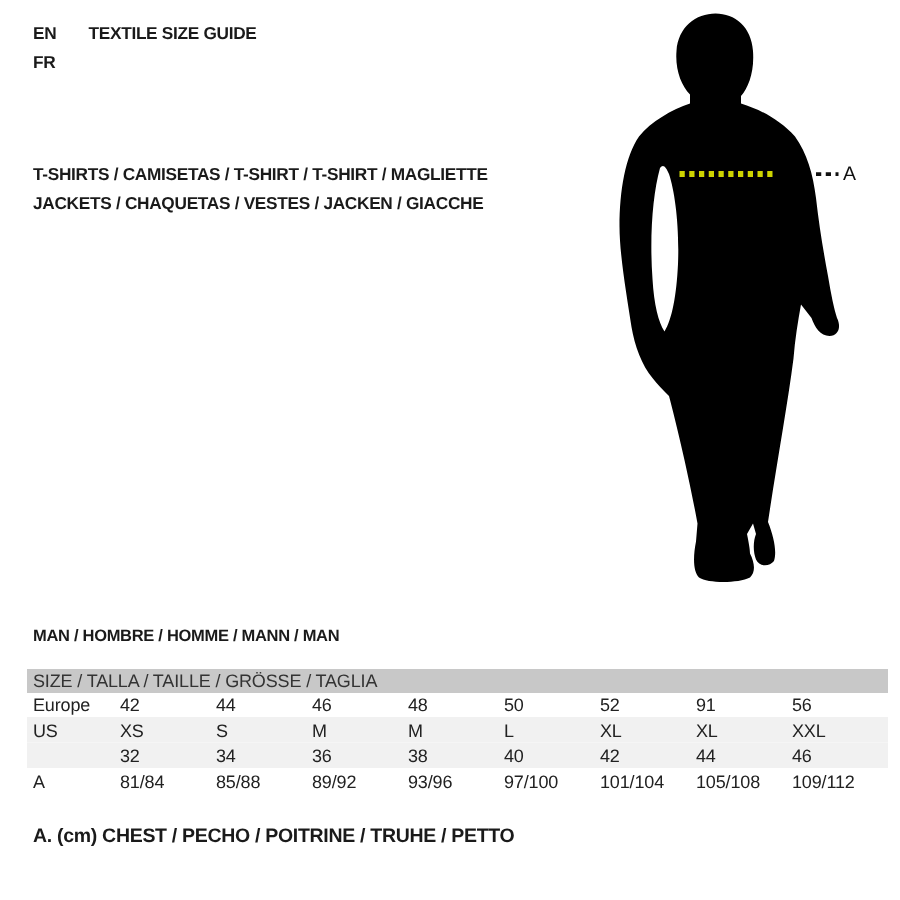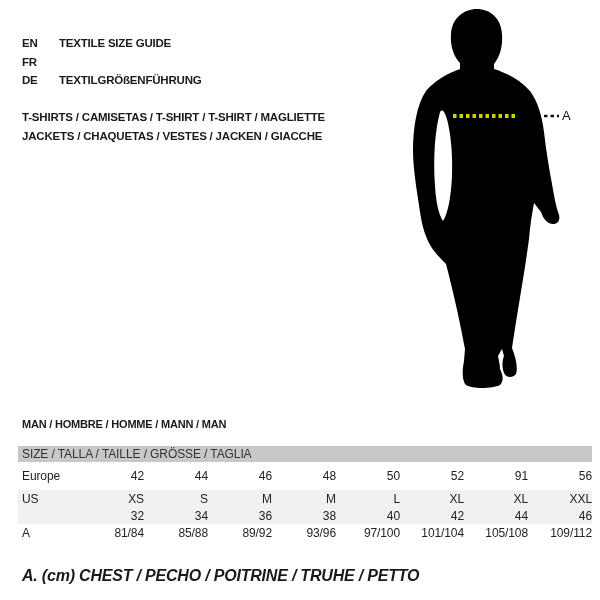--- a/index.html
+++ b/index.html
@@ -9,21 +9,21 @@
     width: 600px; height: 600px;
     background: #ffffff;
     font-family: "Liberation Sans", sans-serif;
     color: var(--text, #1a1a1a);
     overflow: hidden;
   }
 
   
   .lang-block {
     position: absolute; left: 22px; top: 14px;
-    font-size: 11.5px; font-weight: 700; letter-spacing: -0.2px; margin-top: 20px;
+    font-size: 11.5px; font-weight: 700; letter-spacing: -0.2px;
   }
   .lang-row { display: flex; height: 18.4px; align-items: center; }
   .lang-code { width: 37px; }
   .lang-label { white-space: nowrap; text-align: center; }
 
   
   .product-lines {
     position: absolute; left: 22px; top: 108px;
     font-size: 11.5px; font-weight: 700; letter-spacing: -0.2px;
     line-height: 18.5px; white-space: nowrap;
@@ -47,45 +47,41 @@
   .size-table {
     position: absolute; left: 18px; top: 446px; width: 574px;
     font-size: 12px; letter-spacing: -0.1px; color: #222;
   }
   .table-header {
     height: 16px; line-height: 16px;
     background: var(--header-bar, #c8c8c8);
     padding-left: 4px; color: #333; white-space: nowrap;
   }
   .t-row { display: flex; align-items: center; height: 17px; background: #ffffff; }
-  .t-row.first { height: 28px; }
+  .t-row.first { height: 16px; }
   .t-row.shaded { background: var(--shaded-row, #f1f1f1); }
   .t-label { width: 62px; padding-left: 4px; }
-  .t-cell { flex: 1; text-align: right; }
+  .t-cell { flex: 1; text-align: left; }
 
   
   .footnote {
-    position: absolute; left: 22px; top: 567px;
-    font-size: 16px; font-weight: 700; letter-spacing: -0.2px; white-space: nowrap; font-style: italic;
+    position: absolute; left: 22px; top: 549px;
+    font-size: 13px; font-weight: 700; letter-spacing: -0.2px; white-space: nowrap;
   }
 </style>
 </head>
 <body>
 
 <div class="lang-block">
   <div class="lang-row">
     <span class="lang-code">EN</span>
     <span class="lang-label">TEXTILE SIZE GUIDE</span>
   </div>
   <div class="lang-row">
     <span class="lang-code">FR</span>
-  </div>
-  <div class="lang-row">
-    <span class="lang-code">DE</span>
-    <span class="lang-label">TEXTILGRÖßENFÜHRUNG</span>
   </div>
 </div>
 
 <div class="product-lines">
   <div>T-SHIRTS / CAMISETAS / T-SHIRT / T-SHIRT / MAGLIETTE</div>
   <div>JACKETS / CHAQUETAS / VESTES / JACKEN / GIACCHE</div>
 </div>
 
 <div class="figure">
   <svg viewBox="0 0 175 390" aria-hidden="true">

